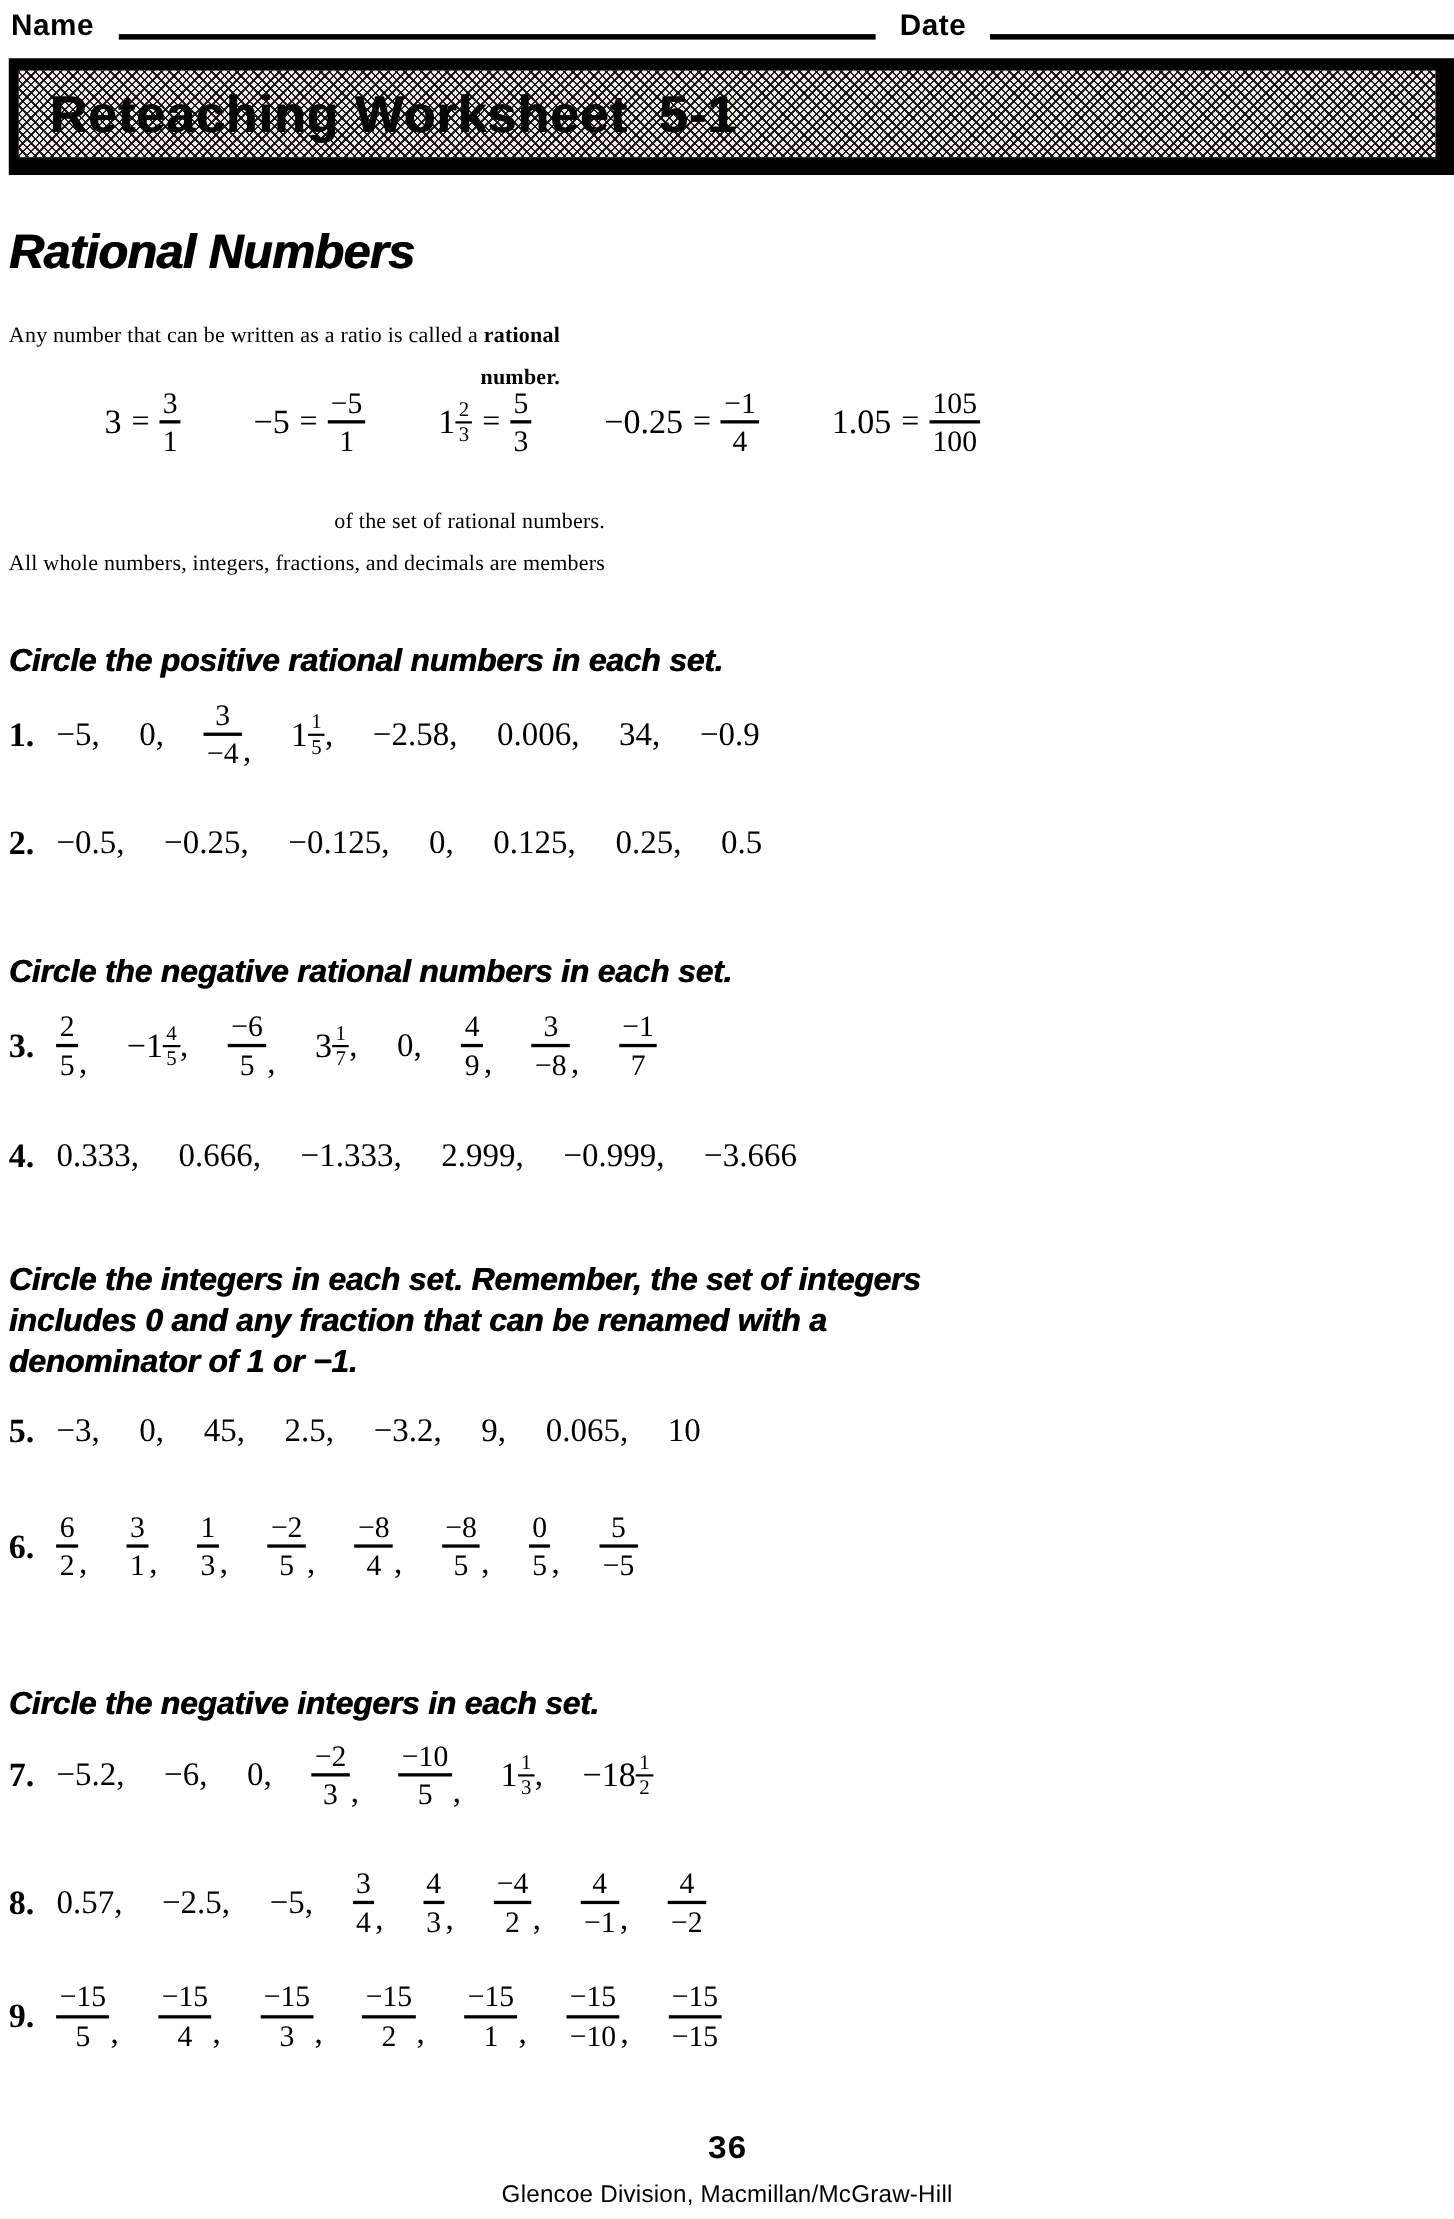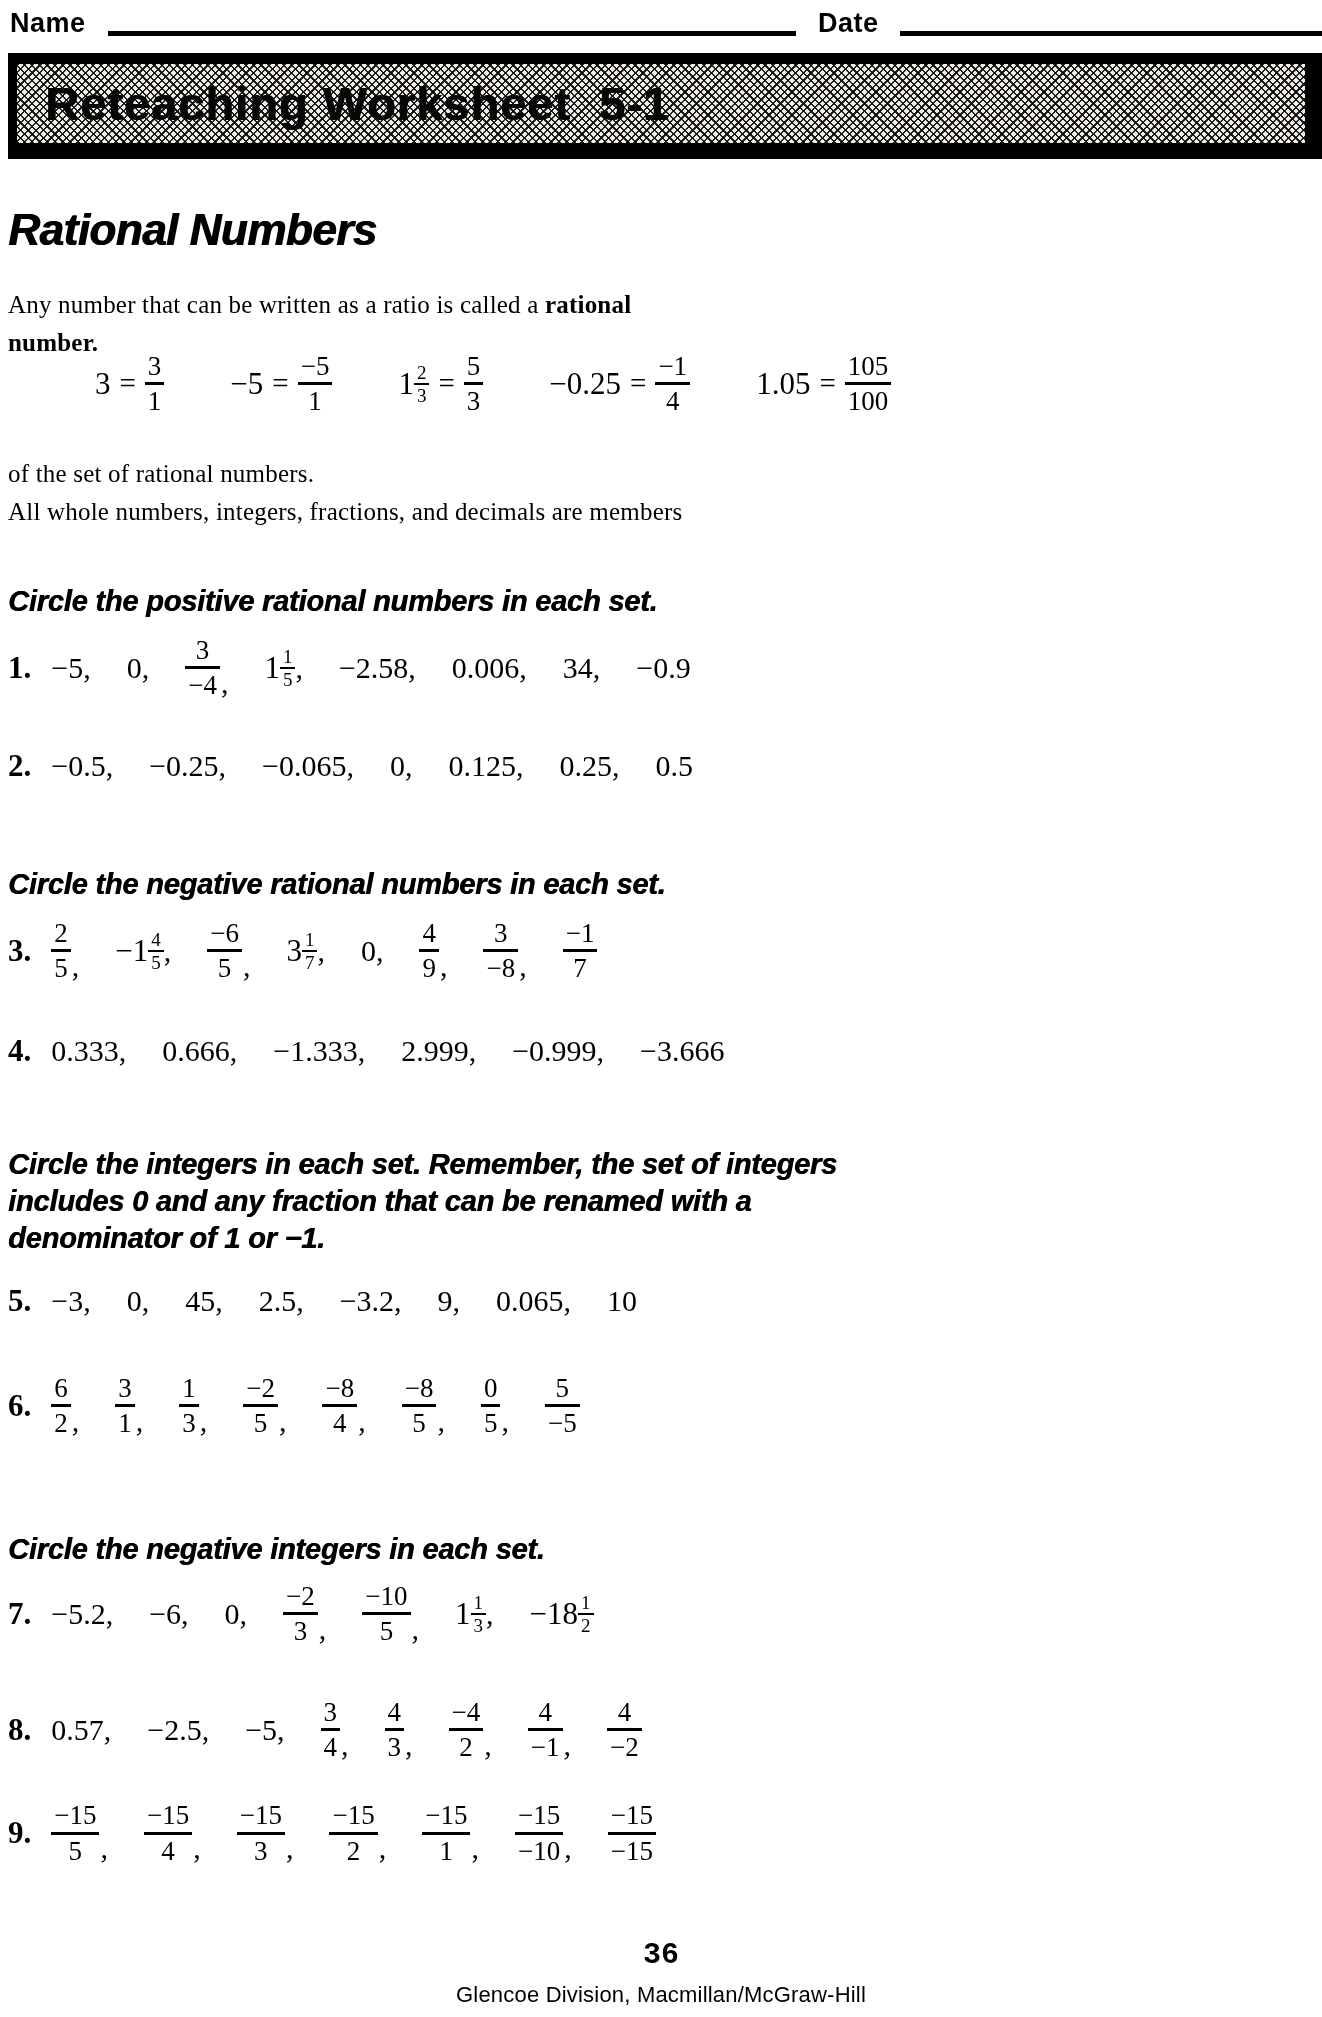--- a/index.html
+++ b/index.html
@@ -35,21 +35,21 @@
     color:#060606;padding-left:28px;white-space:pre;letter-spacing:1px;
     text-shadow:.8px 0 #060606;
   }
 
   
   #lesson-title{
     position:absolute;top:205px;left:8px;
     font-family:"Liberation Sans", sans-serif;font-weight:bold;font-style:italic;
     font-size:44px;color:#000;text-shadow:1px 0 #000;letter-spacing:-.5px;
   }
-  .para{position:absolute;left:8px;font-size:25px;line-height:38px;letter-spacing:.2px;}
+  .para{position:absolute;left:8px;font-size:20px;line-height:38px;letter-spacing:.2px;text-align:right;}
   #intro-para{top:286px;}
   #body-para{top:455px;}
   .bold{font-weight:bold;}
 
   
   #examples-row{
     position:absolute;top:352px;left:95px;display:flex;align-items:center;gap:66px;
   }
   .example{display:inline-flex;align-items:center;}
   .example .lhs-text{font-size:31px;}
@@ -229,21 +229,21 @@
         <span class="problem-number">2.</span>
         <span class="item">
           <span class="val">−0.5</span>
           <span class="comma">,</span>
         </span>
         <span class="item">
           <span class="val">−0.25</span>
           <span class="comma">,</span>
         </span>
         <span class="item">
-          <span class="val">−0.065</span>
+          <span class="val">−0.125</span>
           <span class="comma">,</span>
         </span>
         <span class="item">
           <span class="val">0</span>
           <span class="comma">,</span>
         </span>
         <span class="item">
           <span class="val">0.125</span>
           <span class="comma">,</span>
         </span>

